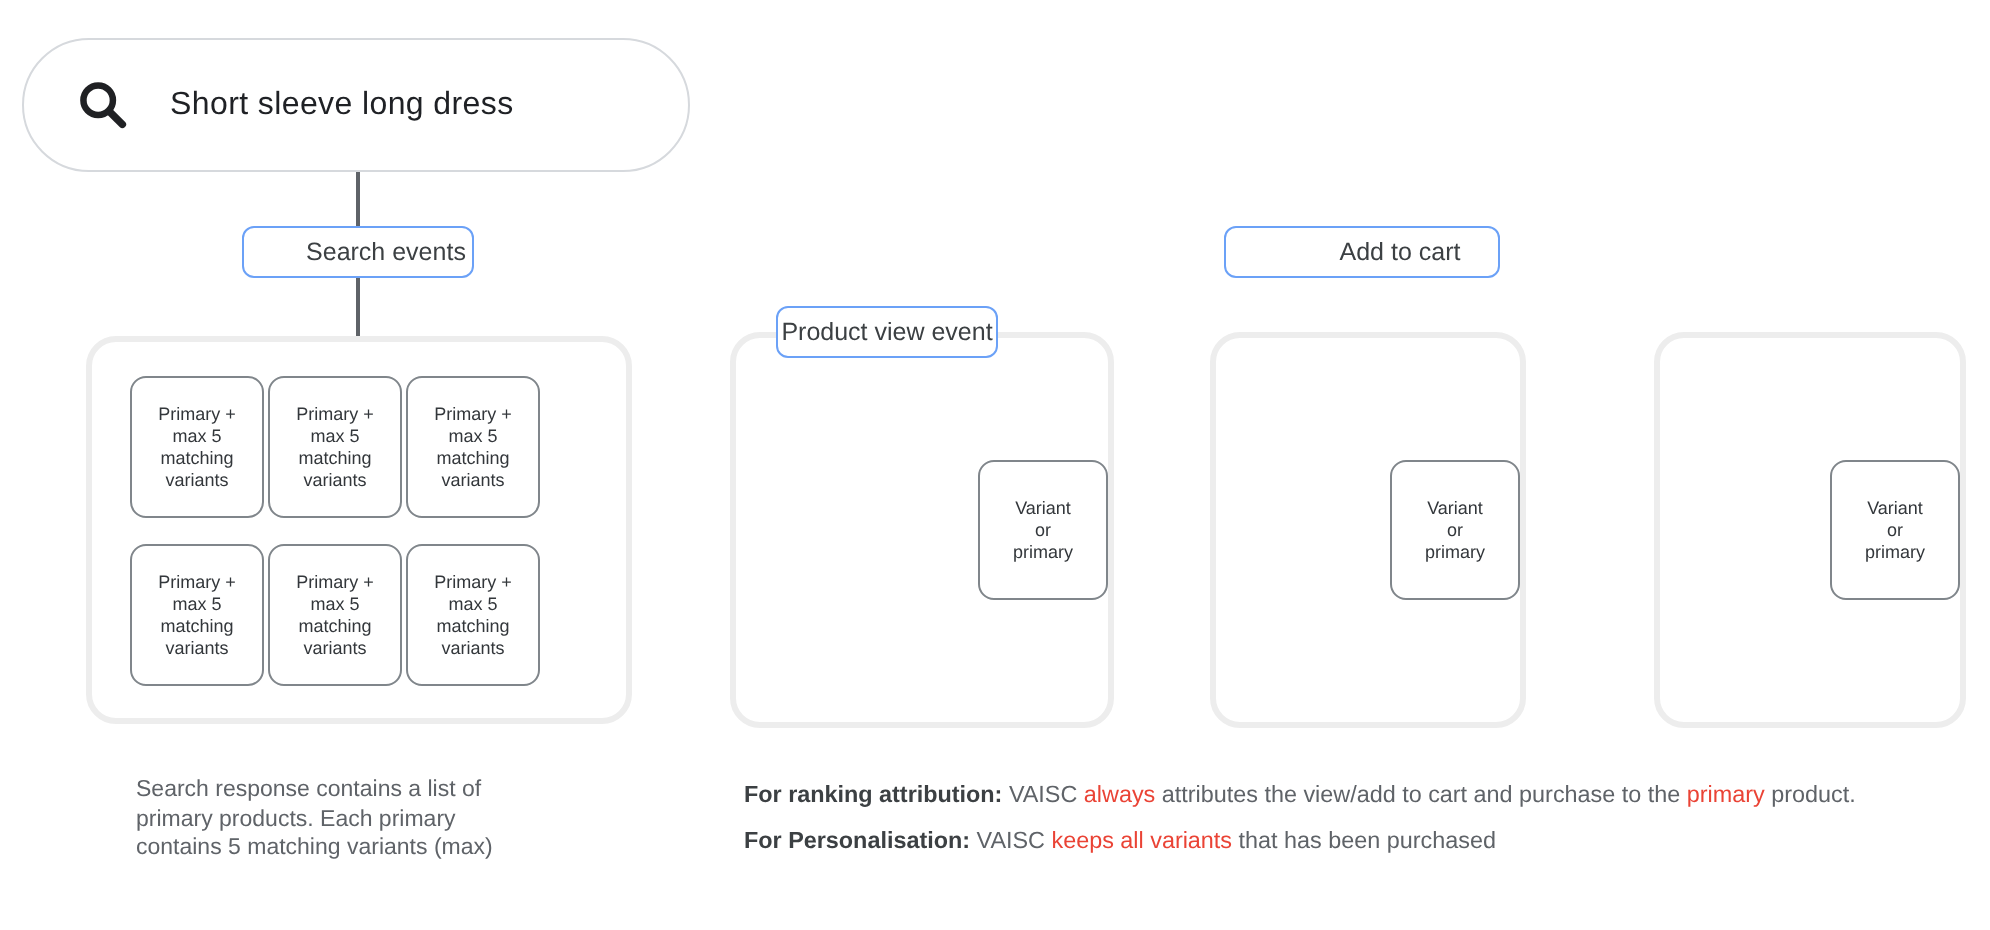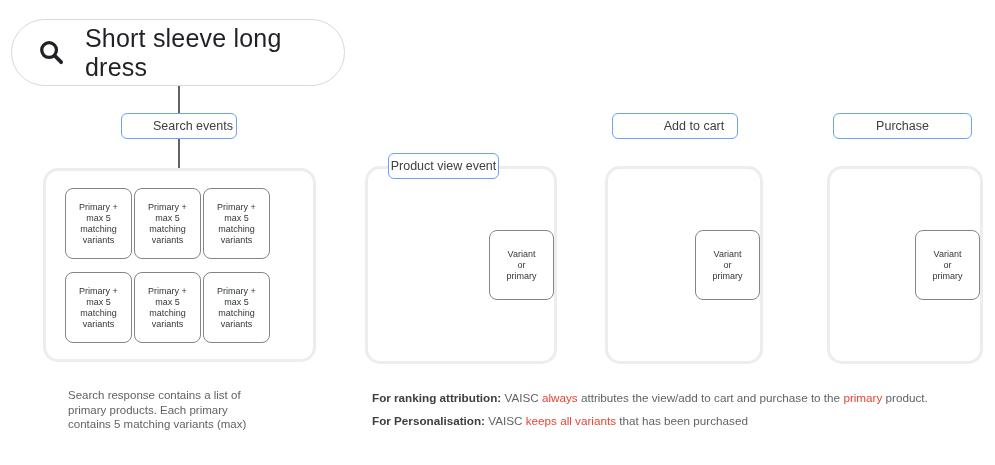--- a/index.html
+++ b/index.html
@@ -20,42 +20,42 @@
     box-sizing: border-box;
     border: 1px solid #d6d9dd;
     border-radius: 34px;
     background: #ffffff;
     display: flex;
     align-items: center;
     padding-left: 25px;
     z-index: 3;
   }
   .search-pill .icon-wrap { display: flex; align-items: center; margin-right: 19px; }
-  .search-query { font-size: 25px; color: #1f2125; letter-spacing: 0.2px; }
+  .search-query { font-size: 16px; color: #1f2125; letter-spacing: 0.2px; }
 
   
   .connector { position: absolute; left: 178px; width: 1.5px; background: #5f6368; z-index: 1; }
   #conn-top { top: 86px; height: 27px; }
   #conn-bottom { top: 138px; height: 30px; }
 
   
   .event-label {
     position: absolute;
     top: 113px; height: 26px;
     box-sizing: border-box;
     border: 1.5px solid #6ba1f7;
     border-radius: 6px;
     background: #ffffff;
     display: flex; align-items: center; justify-content: center;
     font-size: 12.5px; color: #3c4043;
     z-index: 2;
   }
   #label-search   { left: 121px; width: 116px; padding-left: 28px; }
   #label-view     { left: 388px; width: 111px; margin-top: 40px; }
-  #label-cart     { left: 612px; width: 126px; padding-left: 38px; }
+  #label-cart     { left: 612px; width: 138px; padding-left: 38px; }
   #label-purchase { left: 833px; width: 139px; }
 
   
   .panel {
     position: absolute;
     box-sizing: border-box;
     border: 3px solid #ededed;
     border-radius: 15px;
     background: #ffffff;
   }
@@ -124,23 +124,20 @@
 
   <div class="event-label" id="label-search">
     <span>Search events</span>
   </div>
   <div class="event-label" id="label-view">
     <span>Product view event</span>
   </div>
   <div class="event-label" id="label-cart">
     <span>Add to cart</span>
   </div>
-  <div class="event-label" id="label-purchase">
-    <span>Purchase</span>
-  </div>
 
   <div class="panel" id="panel-search">
     <div class="grid">
       <div class="card multi">Primary +
 max 5
 matching
 variants</div>
       <div class="card multi">Primary +
 max 5
 matching

